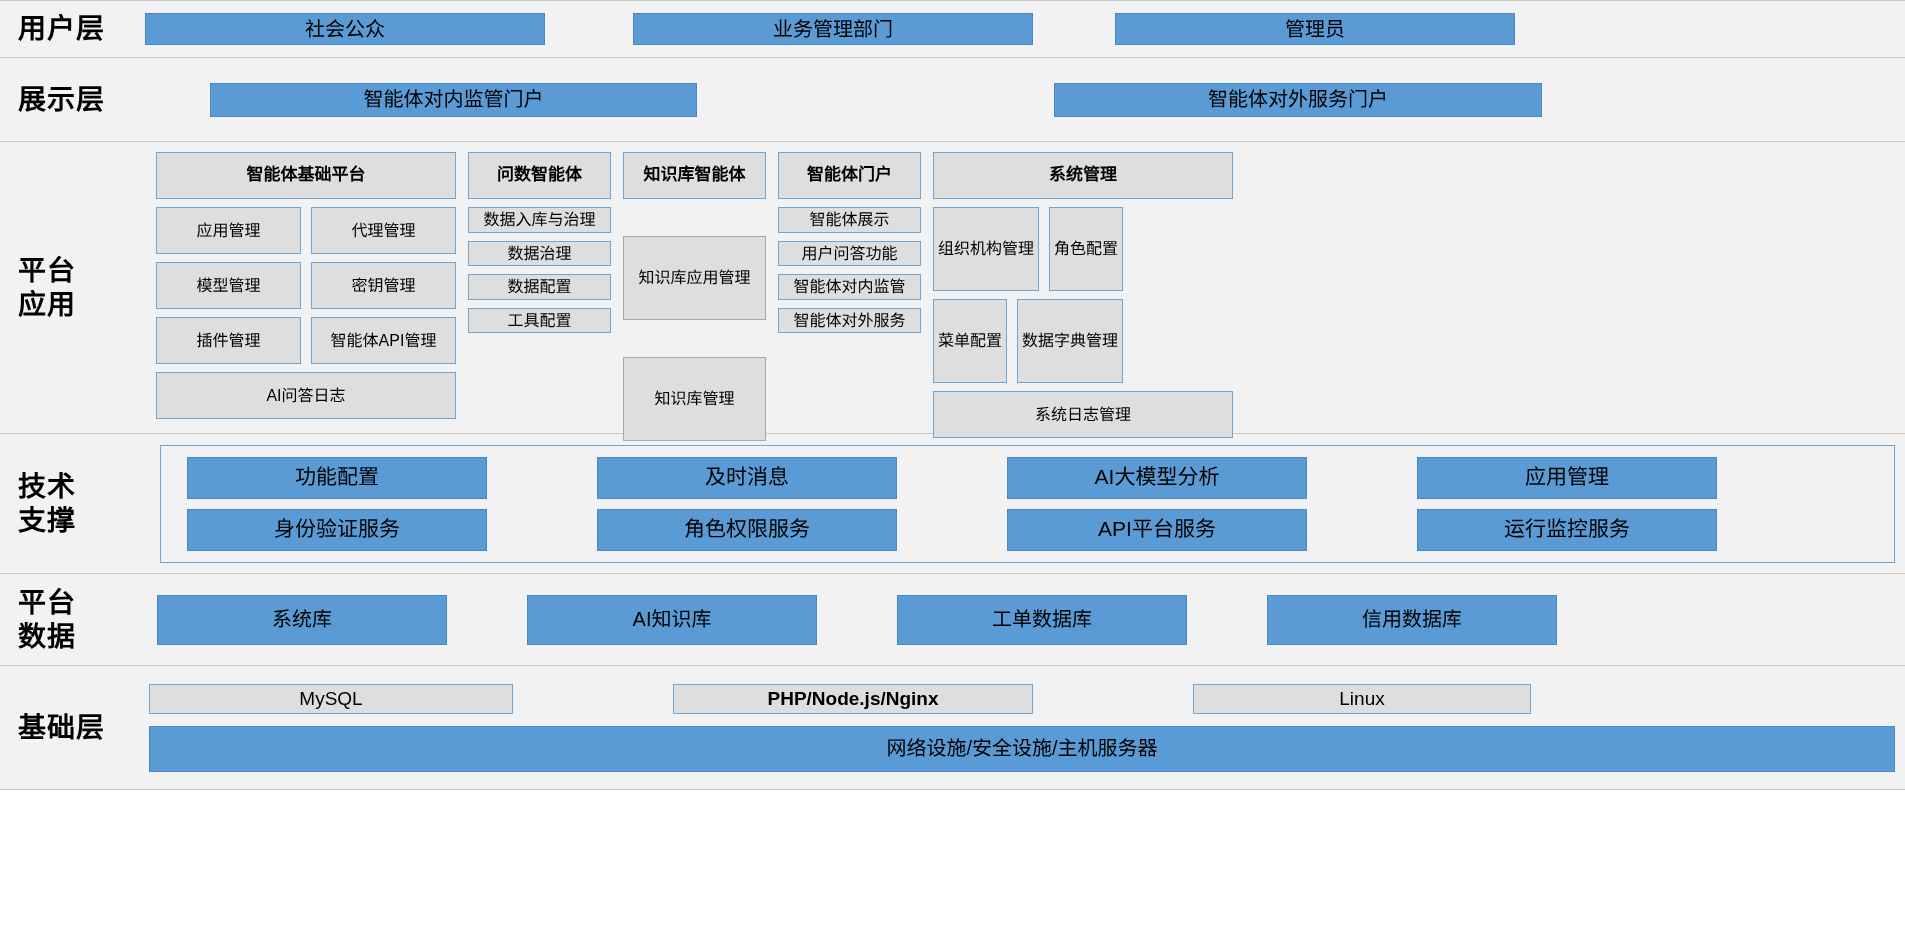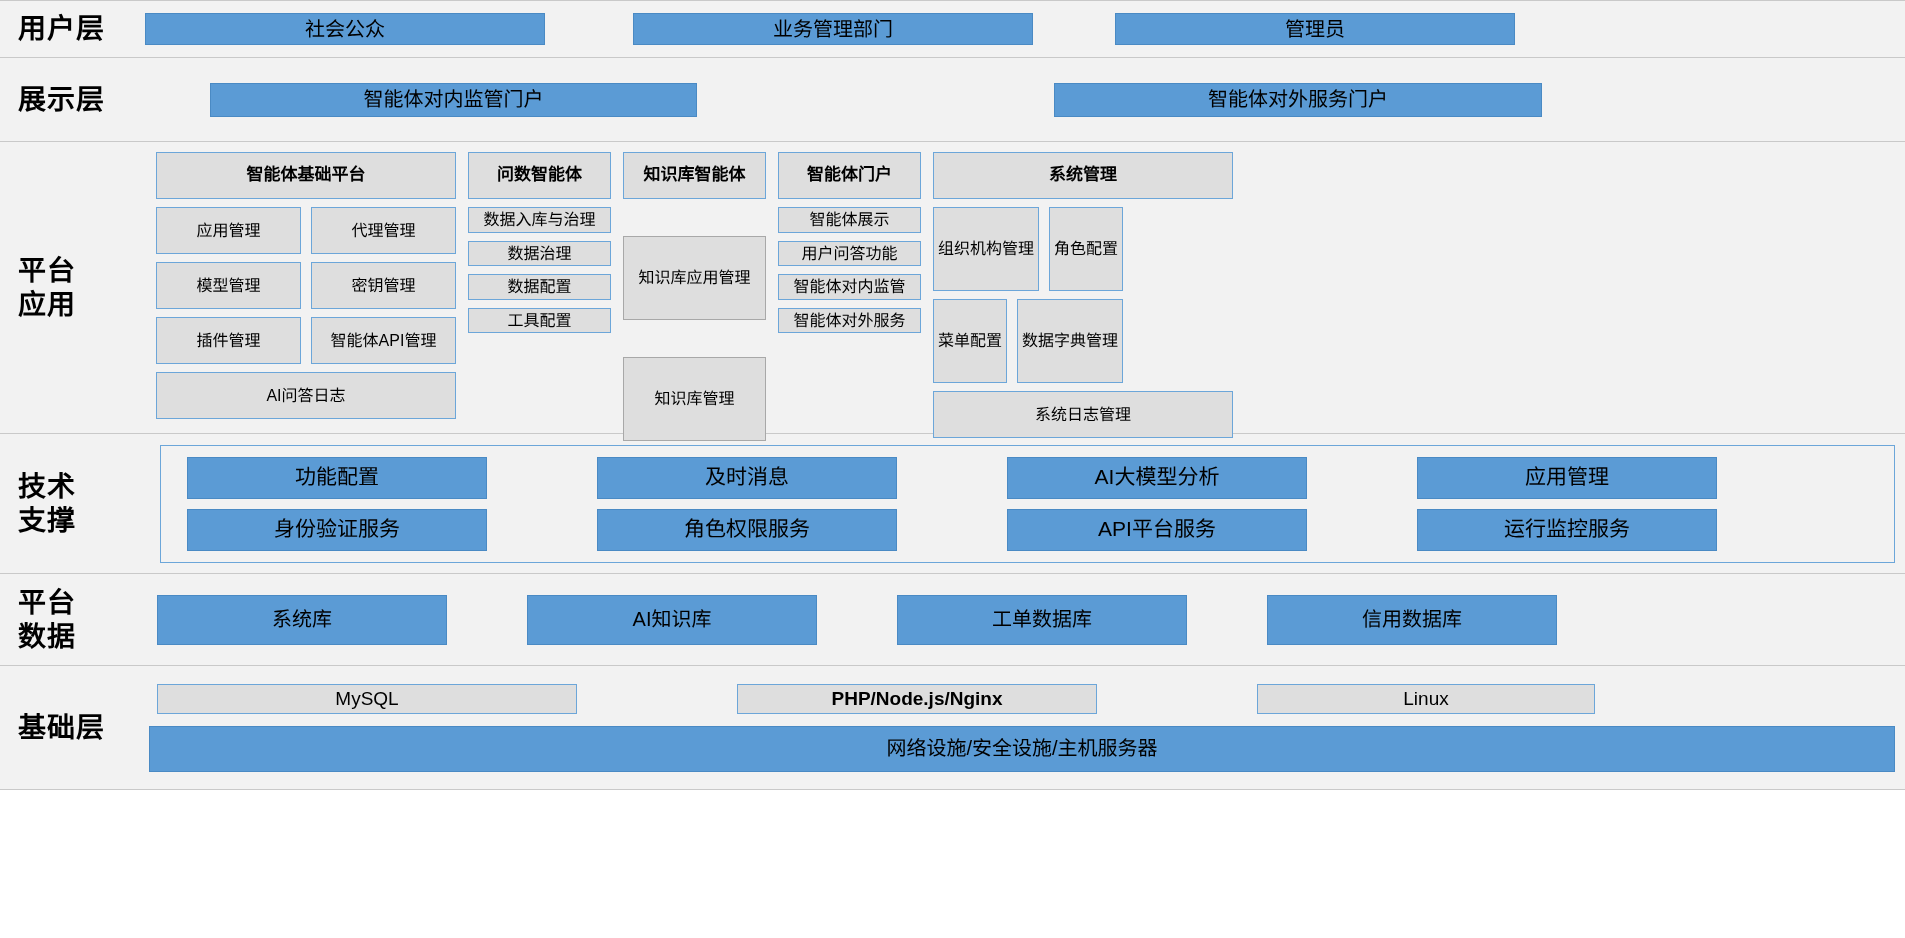--- a/index.html
+++ b/index.html
@@ -140,21 +140,21 @@
   
   .data-layer { height: 92px; }
   .data-row { display: flex; width: 100%; align-items: flex-end; gap: 80px; padding-left: 4px; }
   .data-row .blue-box { width: 290px; height: 50px; font-size: 20px; }
 
   
   .infra-layer { height: 124px; border-bottom: 1px solid #c9c9c9; }
   .infra-layer .layer-body { flex-direction: column; justify-content: center; gap: 12px; padding: 8px 10px 8px 4px; }
   .infra-top { display: flex; width: 100%; align-items: center; }
   .infra-top .grey-box { height: 30px; font-size: 19px; }
-  .i1 { width: 420px; margin-left: 8px; }
+  .i1 { width: 364px; margin-left: 0px; }
   .i2 { width: 360px; margin-left: 160px; font-weight: bold; }
   .i3 { width: 338px; margin-left: 160px; }
   .infra-bottom { width: 100%; display: flex; }
   .infra-bottom .blue-box { width: 100%; height: 46px; font-size: 20px; }
 </style>
 </head>
 <body>
 
 <div id="diagram">
 

